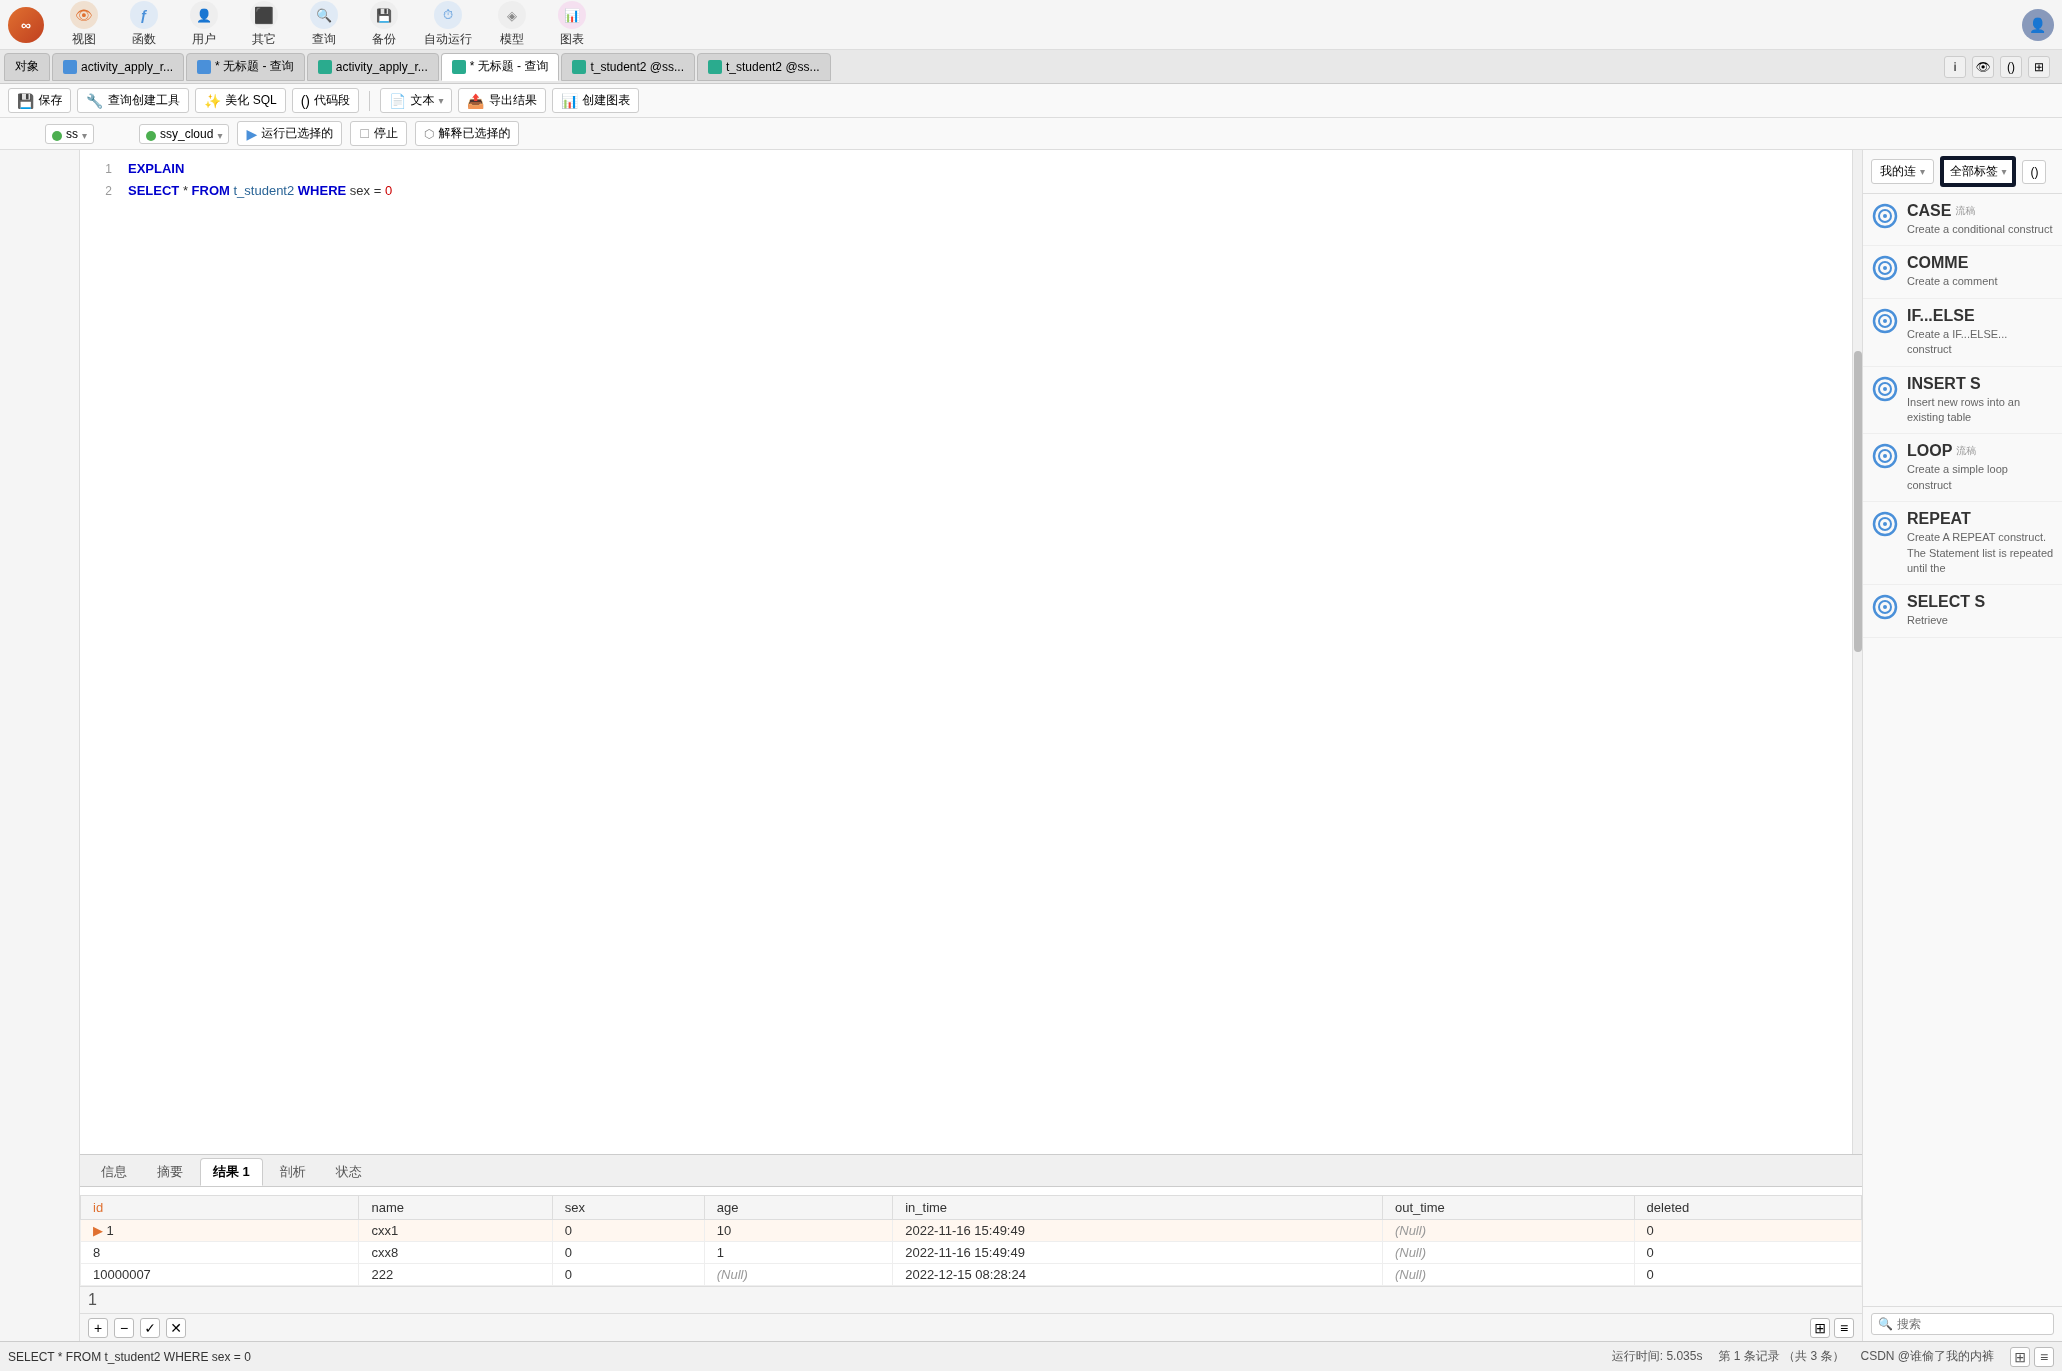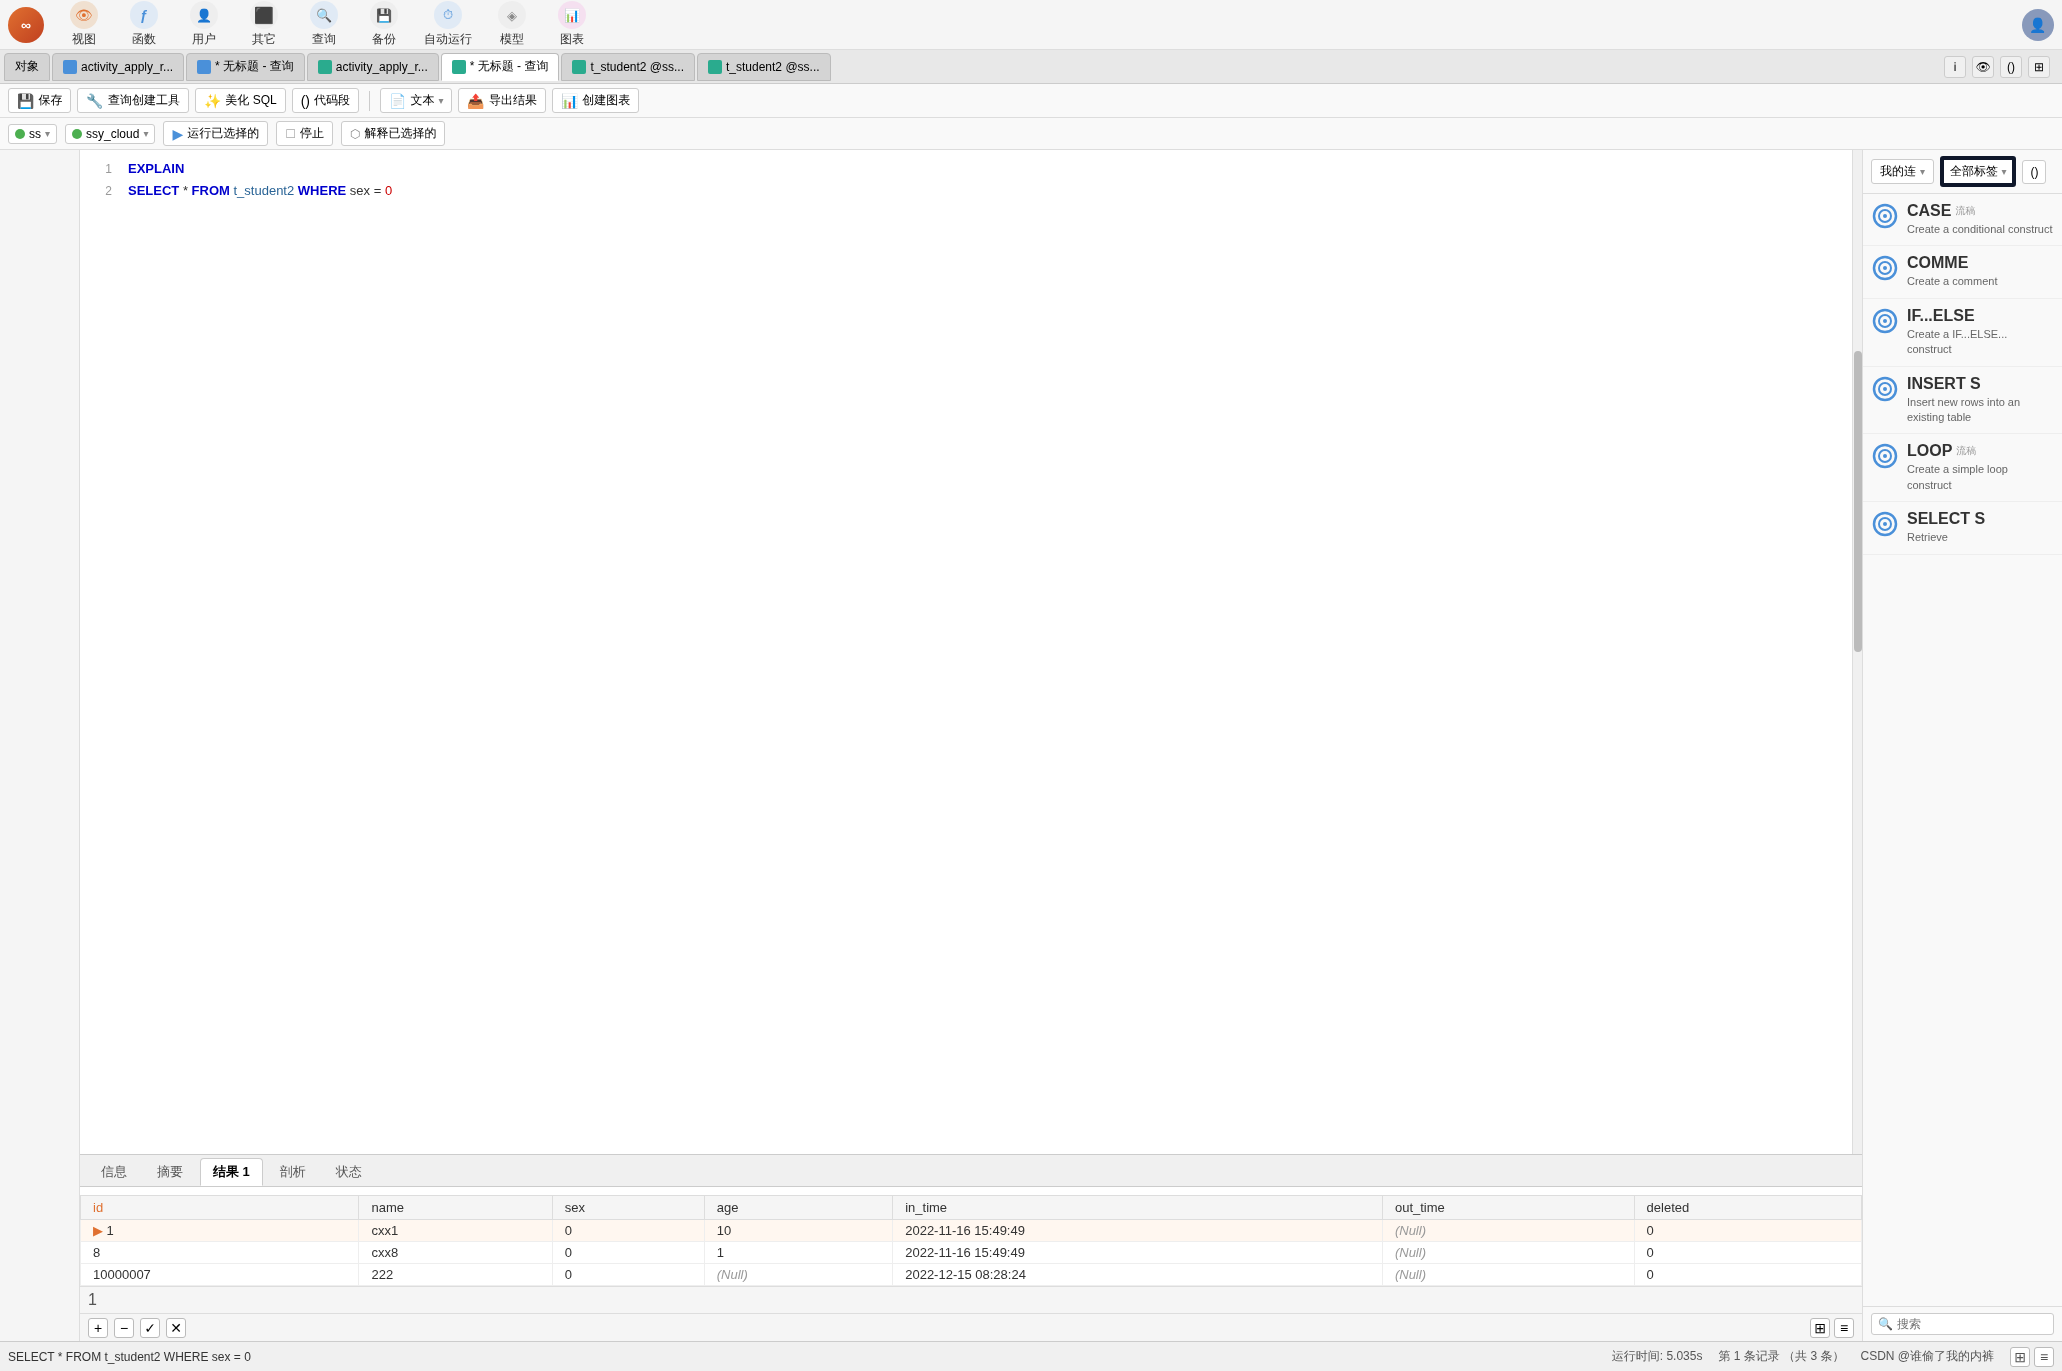--- a/index.html
+++ b/index.html
@@ -113,28 +113,29 @@
       display: flex;
       align-items: center;
       background: #f9f9f9;
       border-bottom: 1px solid #ddd;
       padding: 3px 8px;
       gap: 8px;
       height: 32px;
     }
     .db-selector {
       display: flex;
-      align-items: center;
+      align-items: flex-end;
       gap: 4px;
       padding: 2px 6px;
       background: #fff;
       border: 1px solid #ccc;
       border-radius: 3px;
       font-size: 12px;
       cursor: pointer;
+      margin-left: 37px;
     }
     .db-indicator { width: 10px; height: 10px; border-radius: 50%; background: #4caf50; display: inline-block; }
     .run-btn {
       display: flex;
       align-items: center;
       gap: 4px;
       padding: 3px 8px;
       border: 1px solid #ccc;
       border-radius: 3px;
       cursor: pointer;
@@ -717,30 +718,43 @@
         </div>
         <div class="snippet-text">
           <div style="display:flex;align-items:center;gap:4px;">
             <span class="snippet-title">LOOP</span>
             <span class="snippet-tag">流稿</span>
           </div>
           <div class="snippet-desc">Create a simple loop construct</div>
         </div>
       </div>
 
-
       <div class="snippet-item">
         <div class="snip-icon-wrap">
           <svg width="26" height="26" viewBox="0 0 26 26">
             <circle cx="13" cy="13" r="11" fill="none" stroke="#4a90d9" stroke-width="2.5"></circle>
             <circle cx="13" cy="13" r="6" fill="none" stroke="#4a90d9" stroke-width="2"></circle>
             <circle cx="13" cy="13" r="2" fill="#4a90d9"></circle>
           </svg>
         </div>
         <div class="snippet-text">
+          <span class="snippet-title">REPEAT</span>
+          <div class="snippet-desc">Create A REPEAT construct. The Statement list is repeated until the</div>
+        </div>
+      </div>
+
+      <div class="snippet-item">
+        <div class="snip-icon-wrap">
+          <svg width="26" height="26" viewBox="0 0 26 26">
+            <circle cx="13" cy="13" r="11" fill="none" stroke="#4a90d9" stroke-width="2.5"></circle>
+            <circle cx="13" cy="13" r="6" fill="none" stroke="#4a90d9" stroke-width="2"></circle>
+            <circle cx="13" cy="13" r="2" fill="#4a90d9"></circle>
+          </svg>
+        </div>
+        <div class="snippet-text">
           <span class="snippet-title">SELECT S</span>
           <div class="snippet-desc">Retrieve</div>
         </div>
       </div>
 
     </div>
 
     <div class="right-panel-search">
       <div class="search-input-wrap">
         <span style="color:#999;font-size:12px;">🔍</span>

